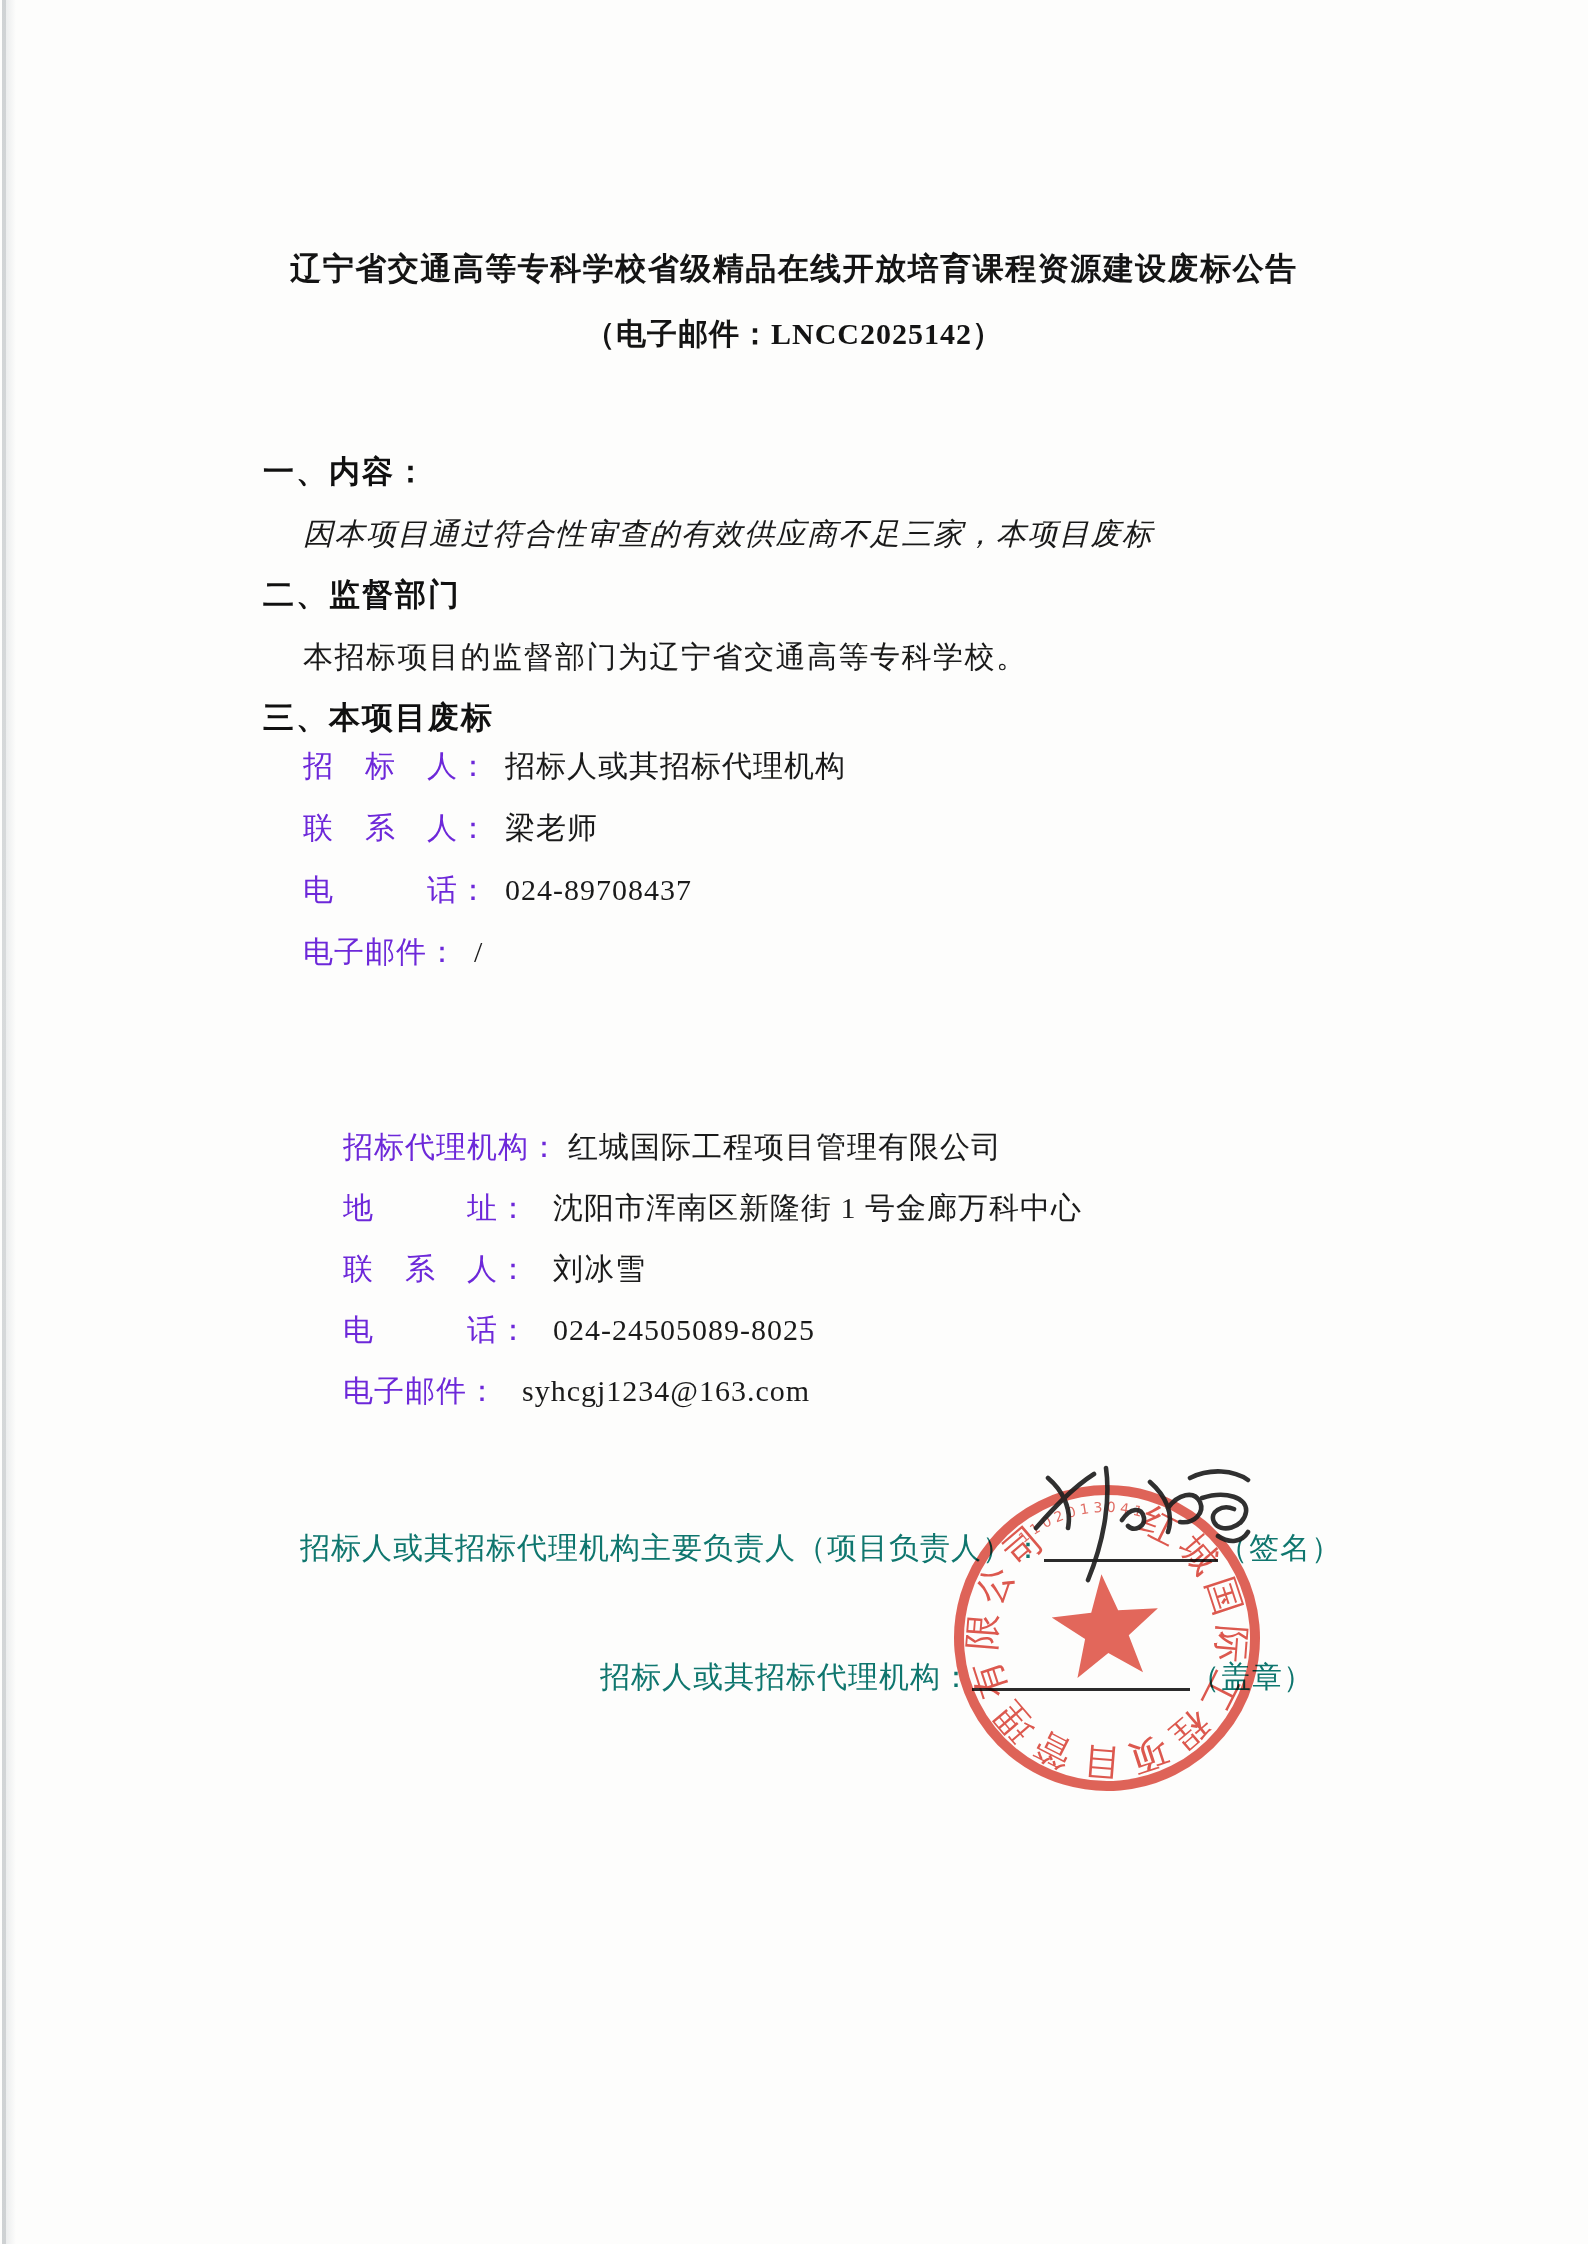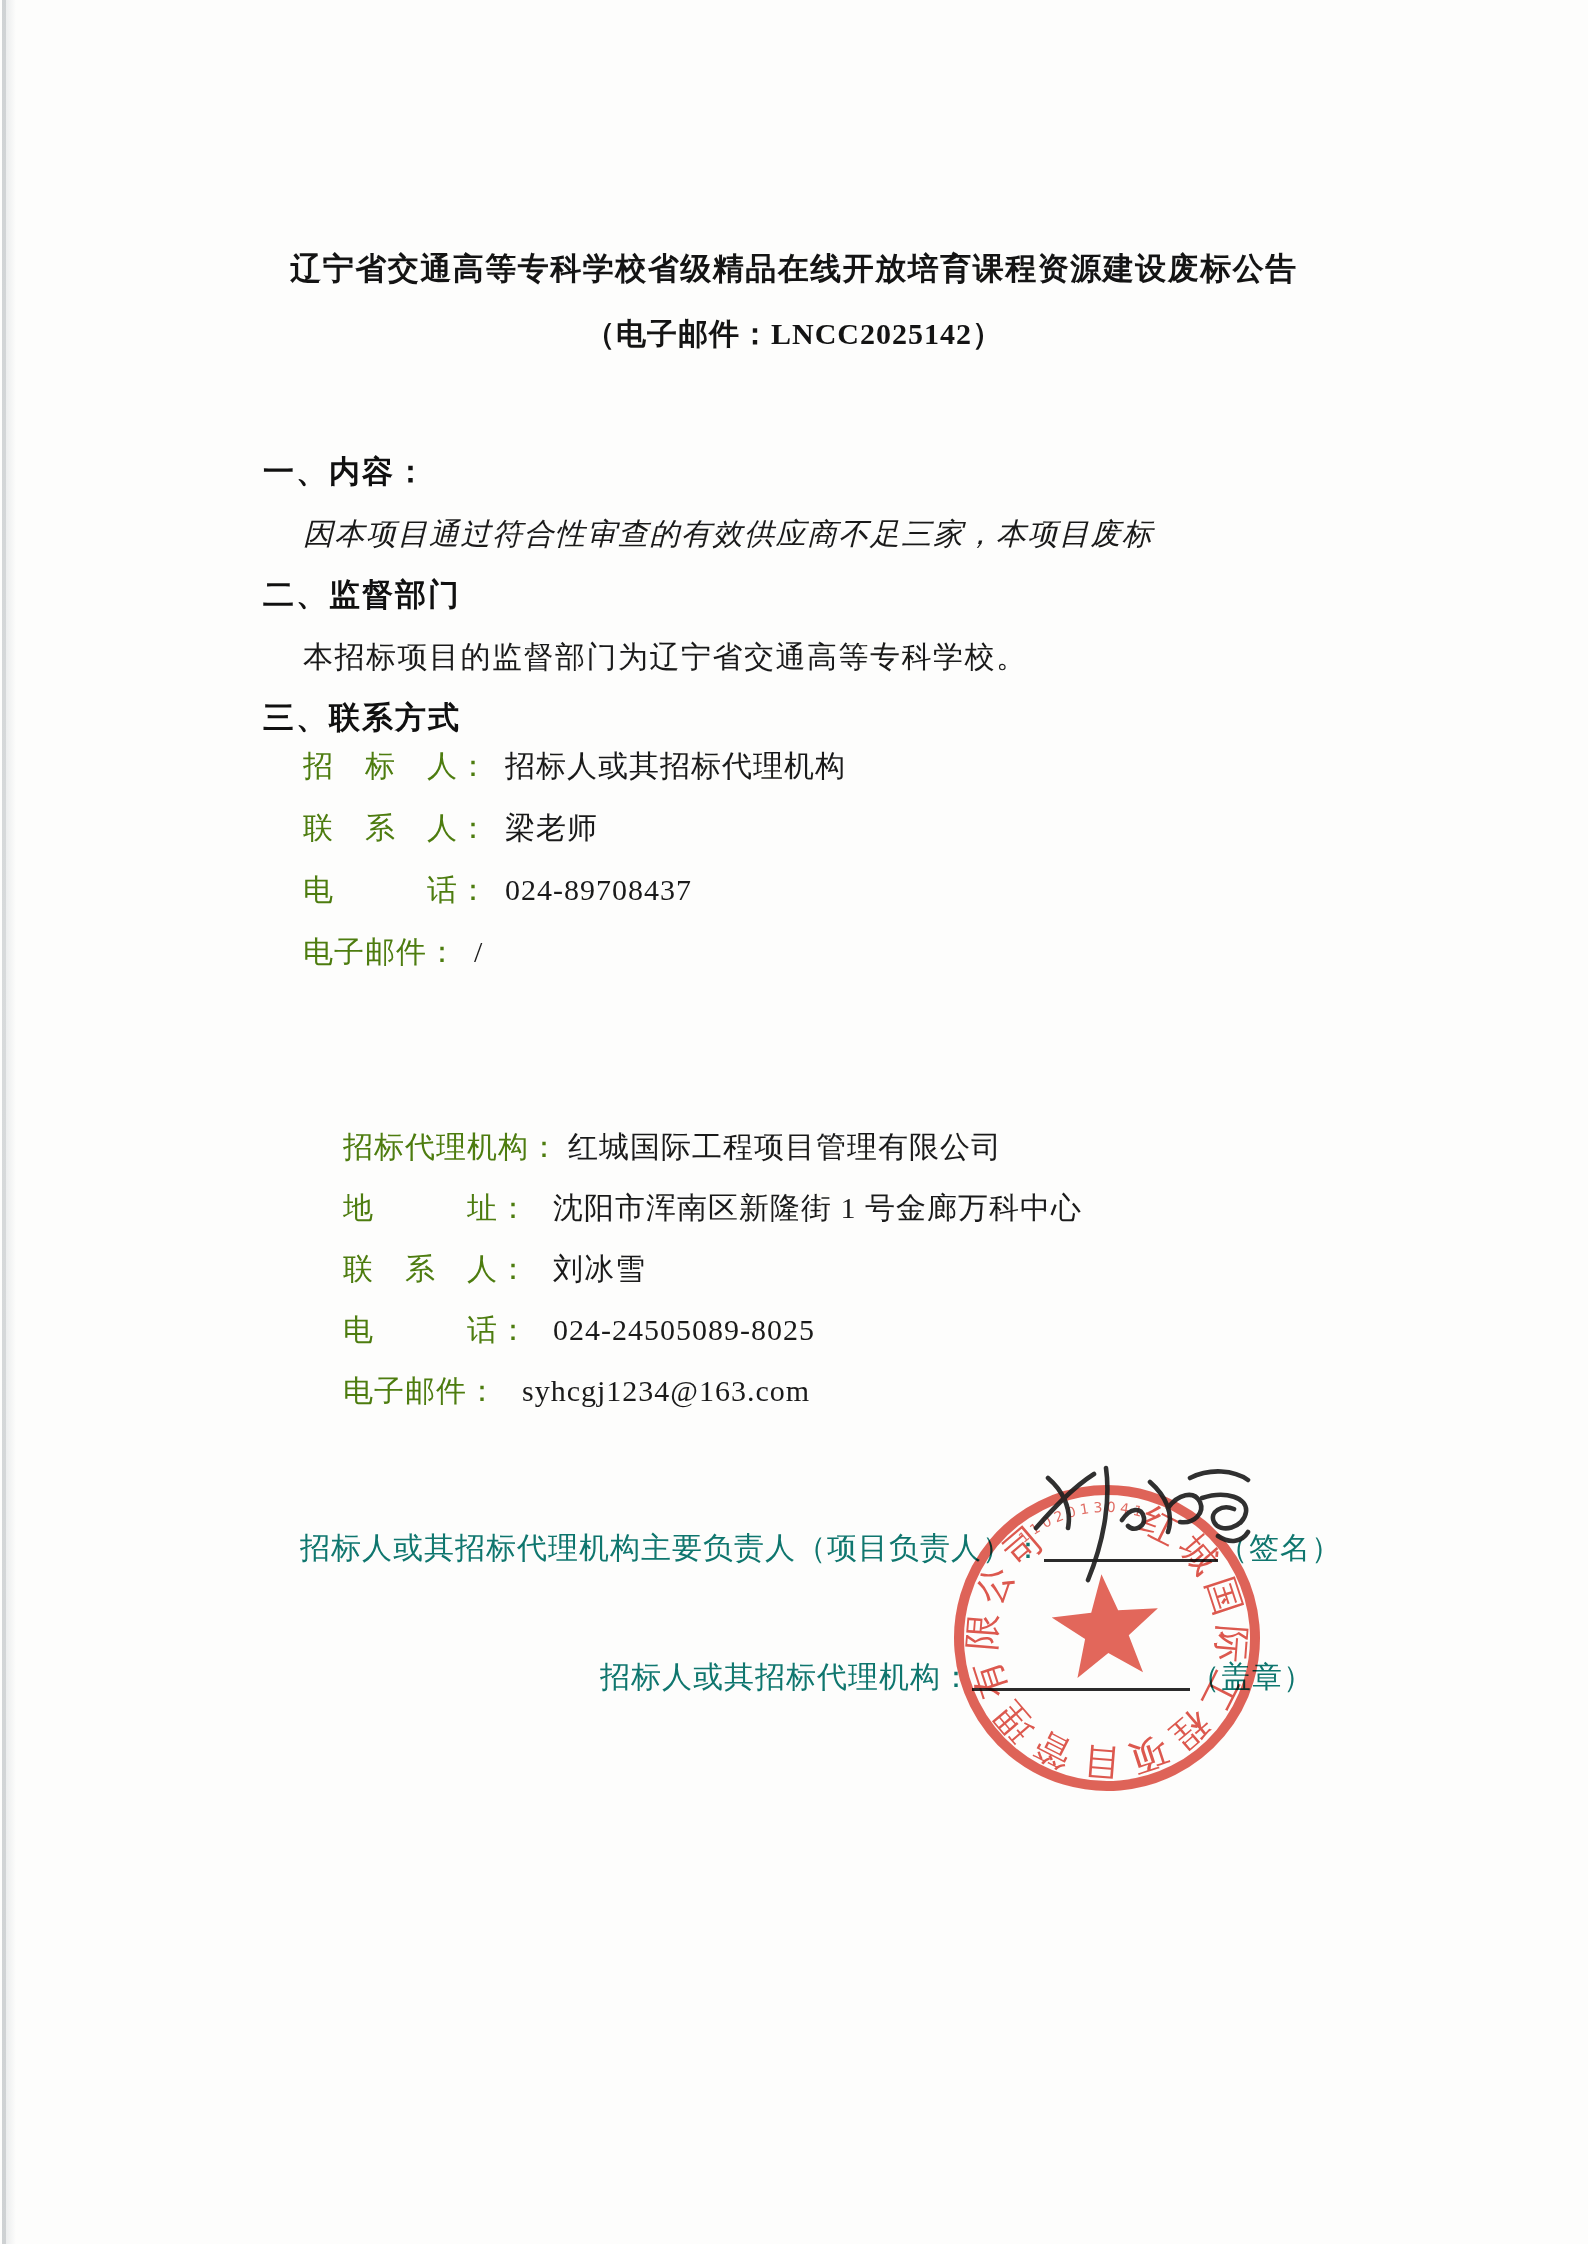--- a/index.html
+++ b/index.html
@@ -48,21 +48,21 @@
   #b1 { top:514px;font-style:italic; }
   #h2 { top:574px; }
   #b2 { top:637px; }
   #h3 { top:697px; }
 
   .contact-block { position:absolute; left:303px; }
   #tenderer-block { top:746px; }
   #agency-block  { top:1127px;margin-left:40px; }
   .contact-row { height:62px; font-size:30px; letter-spacing:1px; white-space:nowrap; }
   #agency-block .contact-row { height:61px; }
-  .contact-row .lbl { color:#4d7c0f; }
+  .contact-row .lbl { color:#6d28d9; }
   .contact-row .val { margin-left:16px; color:#1a1a1a; }
   #agency-block .contact-row .val { margin-left:24px; }
   #agency-block .contact-row.first .val { margin-left:8px; }
 
   .sig-line {
     position:absolute; font-size:30px; letter-spacing:1px; color:#0f766e;
     white-space:nowrap;
   }
   #sig-line1 { left:300px; top:1528px; }
   #sig-line2 { left:600px; top:1657px; }
@@ -91,21 +91,21 @@
 
   <div class="title-line1">辽宁省交通高等专科学校省级精品在线开放培育课程资源建设废标公告</div>
   <div class="title-line2">（电子邮件：LNCC2025142）</div>
 
   <div class="sec-heading" id="h1">一、内容：</div>
   <div class="sec-body" id="b1">因本项目通过符合性审查的有效供应商不足三家，本项目废标</div>
 
   <div class="sec-heading" id="h2">二、监督部门</div>
   <div class="sec-body" id="b2">本招标项目的监督部门为辽宁省交通高等专科学校。</div>
 
-  <div class="sec-heading" id="h3">三、联系方式</div>
+  <div class="sec-heading" id="h3">三、本项目废标</div>
 
   <div class="contact-block" id="tenderer-block">
     <div class="contact-row">
       <span class="lbl">招　标　人：</span><span class="val">招标人或其招标代理机构</span>
     </div>
     <div class="contact-row">
       <span class="lbl">联　系　人：</span><span class="val">梁老师</span>
     </div>
     <div class="contact-row">
       <span class="lbl">电　　　话：</span><span class="val">024-89708437</span>

